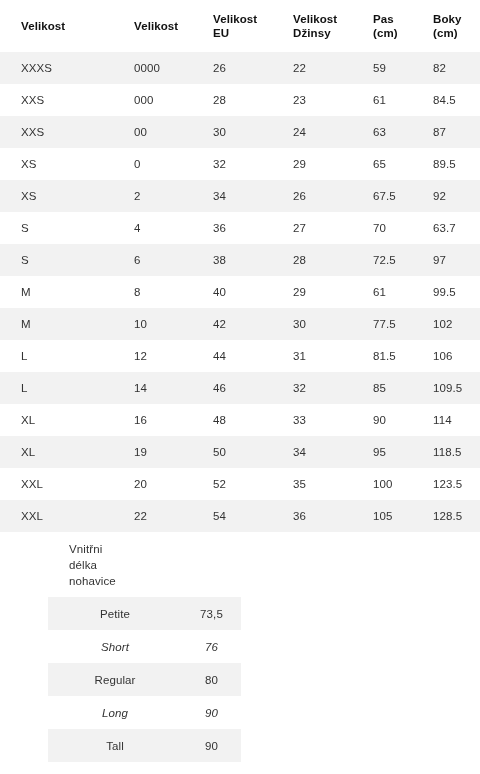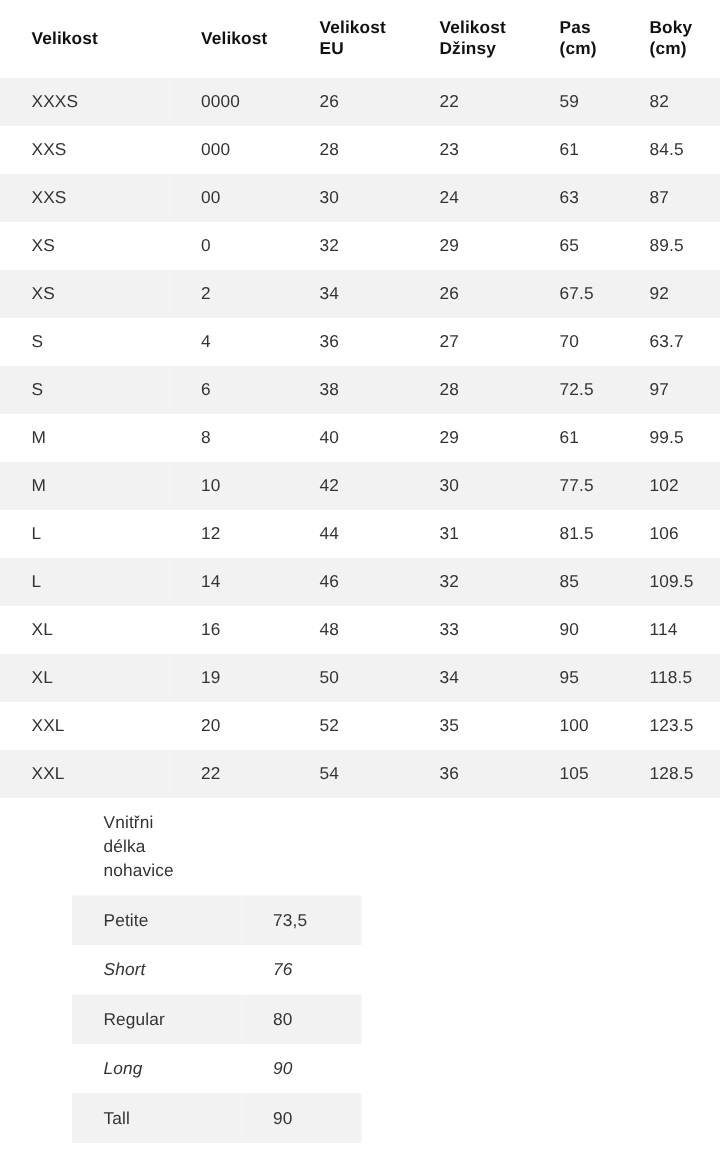--- a/index.html
+++ b/index.html
@@ -96,21 +96,21 @@
     color: #333333;
     line-height: 16px;
     letter-spacing: 0.1px;
     background: #ffffff;
     white-space: pre-line;
   }
 
   table.inseam-table tbody td {
     height: 33px;
     padding: 0 0 0 21px;
-    text-align: left;
+    text-align: center;
     vertical-align: middle;
     font-size: 11.5px;
     font-weight: normal;
     color: #333333;
     line-height: 14px;
     letter-spacing: 0.1px;
     white-space: nowrap;
   }
   table.inseam-table tbody tr.shaded td { background: #f2f2f2; }
   table.inseam-table tbody tr.plain td { background: #ffffff; font-style: italic; }

